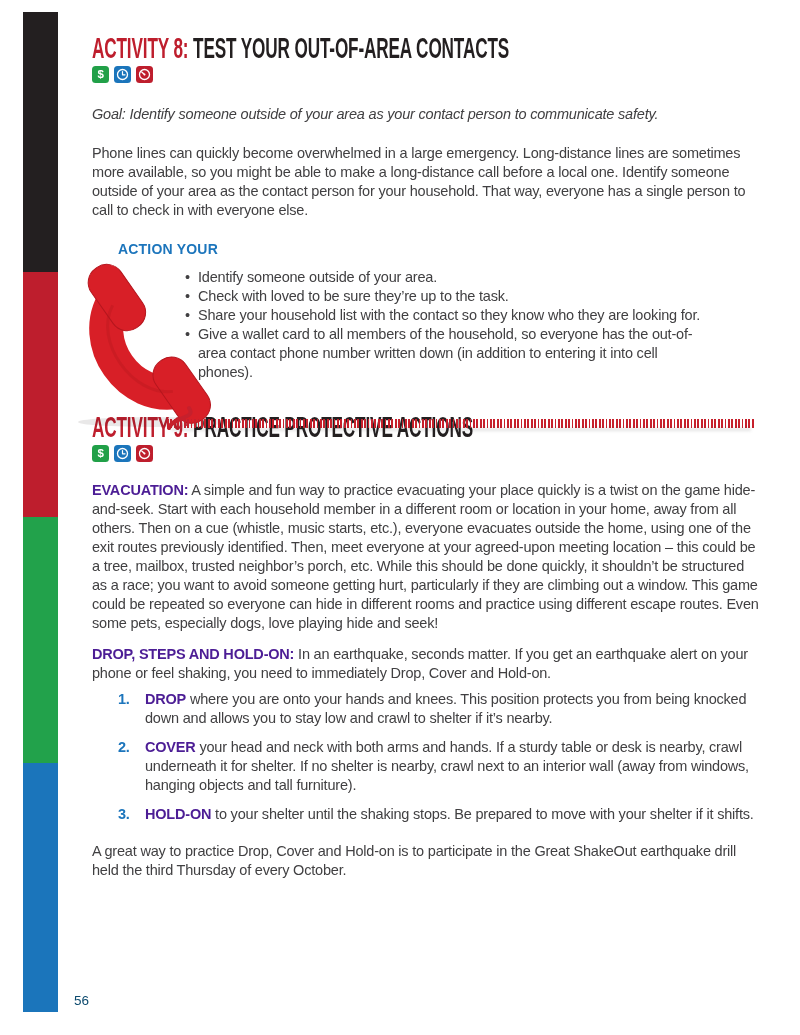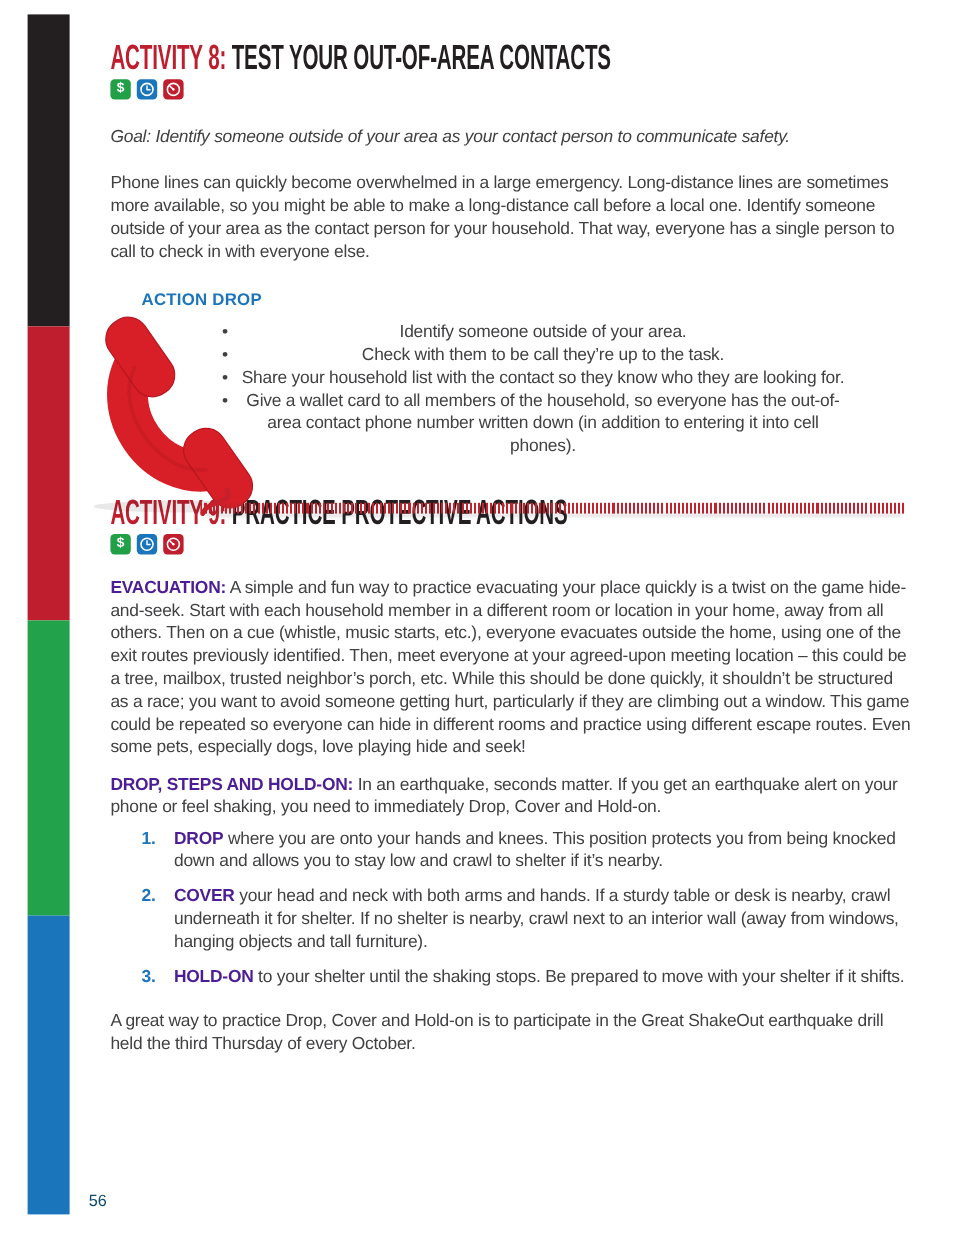--- a/index.html
+++ b/index.html
@@ -40,21 +40,21 @@
   .pic-red   { background:#be1e2d; }
   .pic svg { display:block; }
 
   .goal { font-style:italic; margin:22px 0 0 0; }
   .para { margin:20px 0 0 0; }
   .action-steps {
     margin:20px 0 0 26px; color:#1c75bc; font-weight:bold;
     font-size:14px; letter-spacing:0.2px;
   }
   .bullets { list-style:none; margin:9px 0 0 93px; padding:0; width:522px; }
-  .bullets li { position:relative; padding-left:13px;text-align:center; }
+  .bullets li { position:relative; padding-left:13px; }
   .bullets li::before { content:"\2022"; position:absolute; left:0; }
 
   .lead { color:#4c1d95; font-weight:bold; }
   .em { }
 
   .evac { margin-top:19px; }
   .dch  { margin-top:12px; }
 
   .olist { list-style:none; margin:7px 0 0 26px; padding:0; width:642px; }
   .olist li { position:relative; padding-left:27px; }
@@ -105,25 +105,25 @@
           <path d="M6.5,6.5 L3.7,3.9" stroke="#fff" stroke-width="1.3" stroke-linecap="round"></path>
           <circle cx="6.5" cy="6.5" r="1" fill="#fff"></circle>
         </svg>
       </span>
   </div>
 
   <p class="goal">Goal: Identify someone outside of your area as your contact person to communicate safety.</p>
 
   <p class="para">Phone lines can quickly become overwhelmed in a large emergency. Long-distance lines are sometimes more available, so you might be able to make a long-distance call before a local one. Identify someone outside of your area as the contact person for your household. That way, everyone has a single person to call to check in with everyone else.</p>
 
-  <div class="action-steps">ACTION DROP</div>
+  <div class="action-steps">ACTION YOUR</div>
 
   <ul class="bullets">
     <li><span>Identify someone outside of your area.</span></li>
-    <li><span>Check with them to be call they’re up to the task.</span></li>
+    <li><span>Check with loved to be sure they’re up to the task.</span></li>
     <li><span>Share your household list with the contact so they know who they are looking for.</span></li>
     <li><span>Give a wallet card to all members of the household, so everyone has the out-of-area contact phone number written down (in addition to entering it into cell phones).</span></li>
   </ul>
 
   <h1 class="act-head h9"><span class="lbl">ACTIVITY 9:</span><span class="ttl"> PRACTICE PROTECTIVE ACTIONS</span></h1>
 
   <div class="icon-row">
     <span class="pic pic-green">$</span>
     <span class="pic pic-blue">
         <svg width="13" height="13" viewBox="0 0 13 13">

